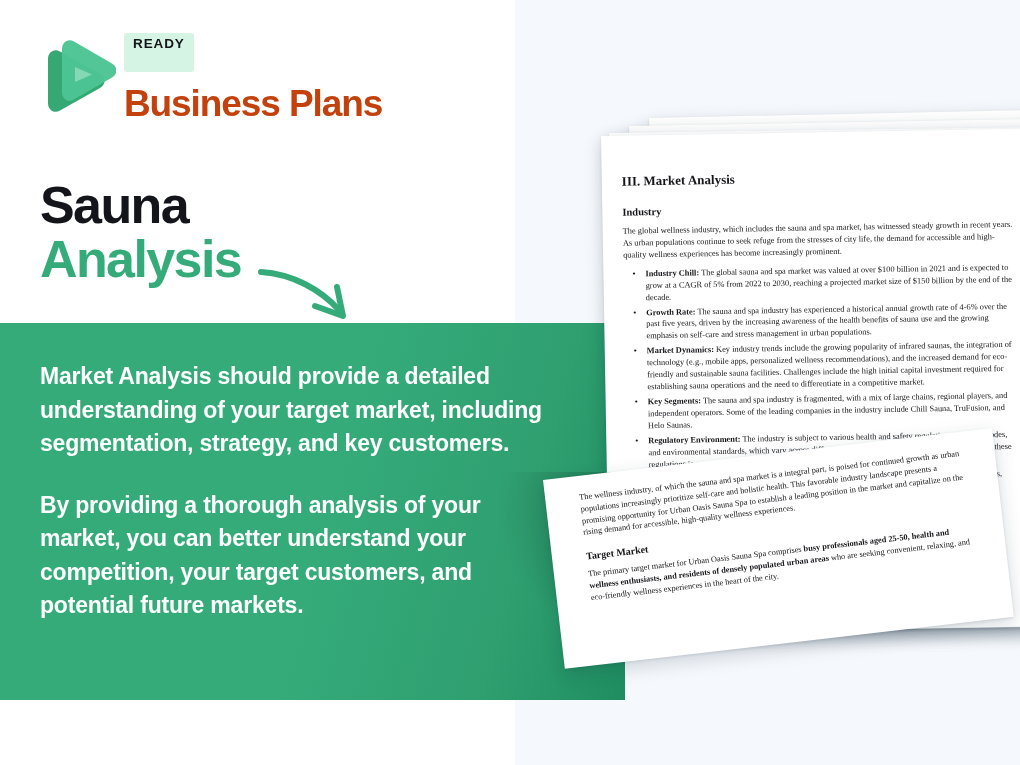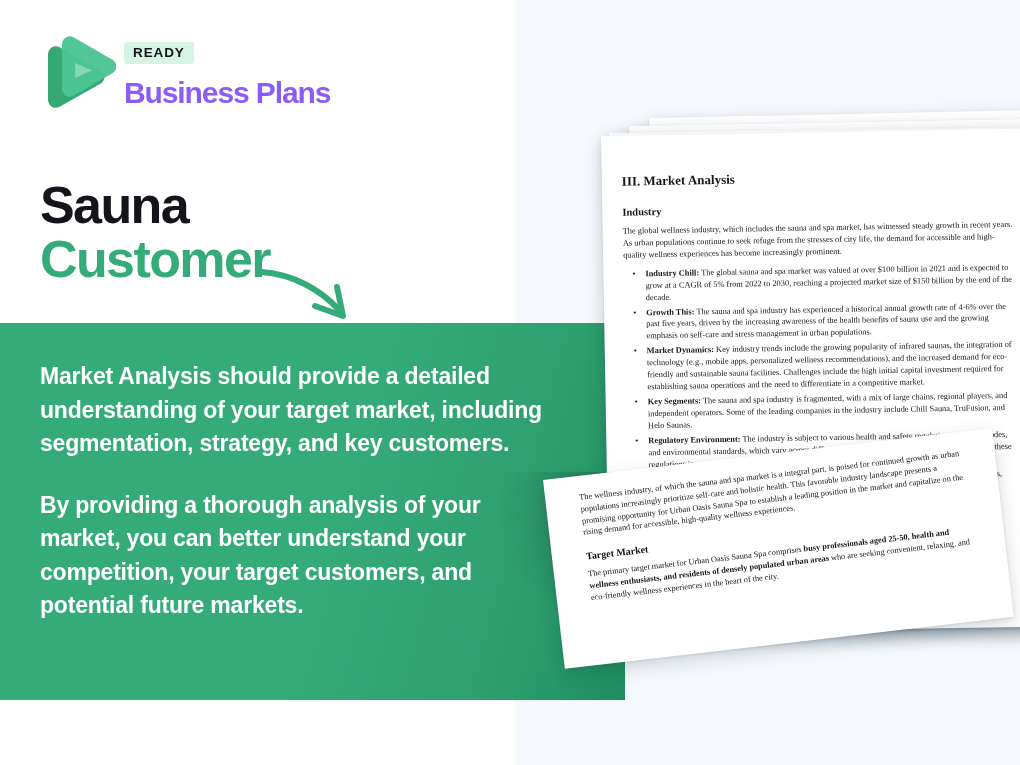--- a/index.html
+++ b/index.html
@@ -23,29 +23,29 @@
   .logo-mark { position:relative; width:76px; height:84px; flex:none; }
   .logo-mark svg { display:block; }
   .logo-text { margin-left:8px; }
   .badge {
     display:inline-block;
     background:#d6f4e4;
     color:#14151a;
     font-size:13.5px;
     font-weight:700;
     letter-spacing:.9px;
-    padding:3px 9px 4px;
+    padding:3px 9px 21px;
     border-radius:3px;
   }
   .wordmark {
     margin-top:12px;
-    font-size:30px;
+    font-size:37px;
     font-weight:700;
     letter-spacing:-1.1px;
-    color:#8b5cf6;
+    color:#c2410c;
     line-height:1.1;
     white-space:nowrap;
   }
 
   
   .title { position:absolute; left:40px; top:178px; line-height:1.04; }
   .title-line {
     font-size:52px;
     font-weight:700;
     letter-spacing:-1.6px;
@@ -160,21 +160,21 @@
       </svg>
     </div>
     <div class="logo-text">
       <span class="badge">READY</span>
       <div class="wordmark">Business Plans</div>
     </div>
   </div>
 
   <div class="title">
     <span class="title-line title-1">Sauna</span>
-    <span class="title-line title-2">Customer</span>
+    <span class="title-line title-2">Analysis</span>
   </div>
 
   <div class="arrow">
     <svg width="120" height="72" viewBox="0 0 120 72">
       <path d="M6 10 C38 12 66 28 84 48" fill="none" stroke="#35ab7a" stroke-width="6" stroke-linecap="round"></path>
       <path d="M60 44 L88 54 L82 25" fill="none" stroke="#35ab7a" stroke-width="6" stroke-linecap="round" stroke-linejoin="round"></path>
     </svg>
   </div>
 
   <div class="green-panel">
@@ -193,21 +193,21 @@
     <div class="sheet sheet-main">
       <div class="doc-body">
         <div class="doc-h1">III. Market Analysis</div>
         <div class="doc-h2">Industry</div>
         <p class="doc-p">The global wellness industry, which includes the sauna and spa market, has witnessed steady growth in recent years. As urban populations continue to seek refuge from the stresses of city life, the demand for accessible and high-quality wellness experiences has become increasingly prominent.</p>
         <ul class="doc-ul">
           <li>
             <b>Industry Chill:</b><span> The global sauna and spa market was valued at over $100 billion in 2021 and is expected to grow at a CAGR of 5% from 2022 to 2030, reaching a projected market size of $150 billion by the end of the decade.</span>
           </li>
           <li>
-            <b>Growth This:</b><span> The sauna and spa industry has experienced a historical annual growth rate of 4-6% over the past five years, driven by the increasing awareness of the health benefits of sauna use and the growing emphasis on self-care and stress management in urban populations.</span>
+            <b>Growth Rate:</b><span> The sauna and spa industry has experienced a historical annual growth rate of 4-6% over the past five years, driven by the increasing awareness of the health benefits of sauna use and the growing emphasis on self-care and stress management in urban populations.</span>
           </li>
           <li>
             <b>Market Dynamics:</b><span> Key industry trends include the growing popularity of infrared saunas, the integration of technology (e.g., mobile apps, personalized wellness recommendations), and the increased demand for eco-friendly and sustainable sauna facilities. Challenges include the high initial capital investment required for establishing sauna operations and the need to differentiate in a competitive market.</span>
           </li>
           <li>
             <b>Key Segments:</b><span> The sauna and spa industry is fragmented, with a mix of large chains, regional players, and independent operators. Some of the leading companies in the industry include Chill Sauna, TruFusion, and Helo Saunas.</span>
           </li>
           <li>
             <b>Regulatory Environment:</b><span> The industry is subject to various health and safety regulations, building codes, and environmental standards, which vary across different regions and municipalities. Compliance with these regulations is essential for the smooth operation of sauna facilities.</span>
           </li>

